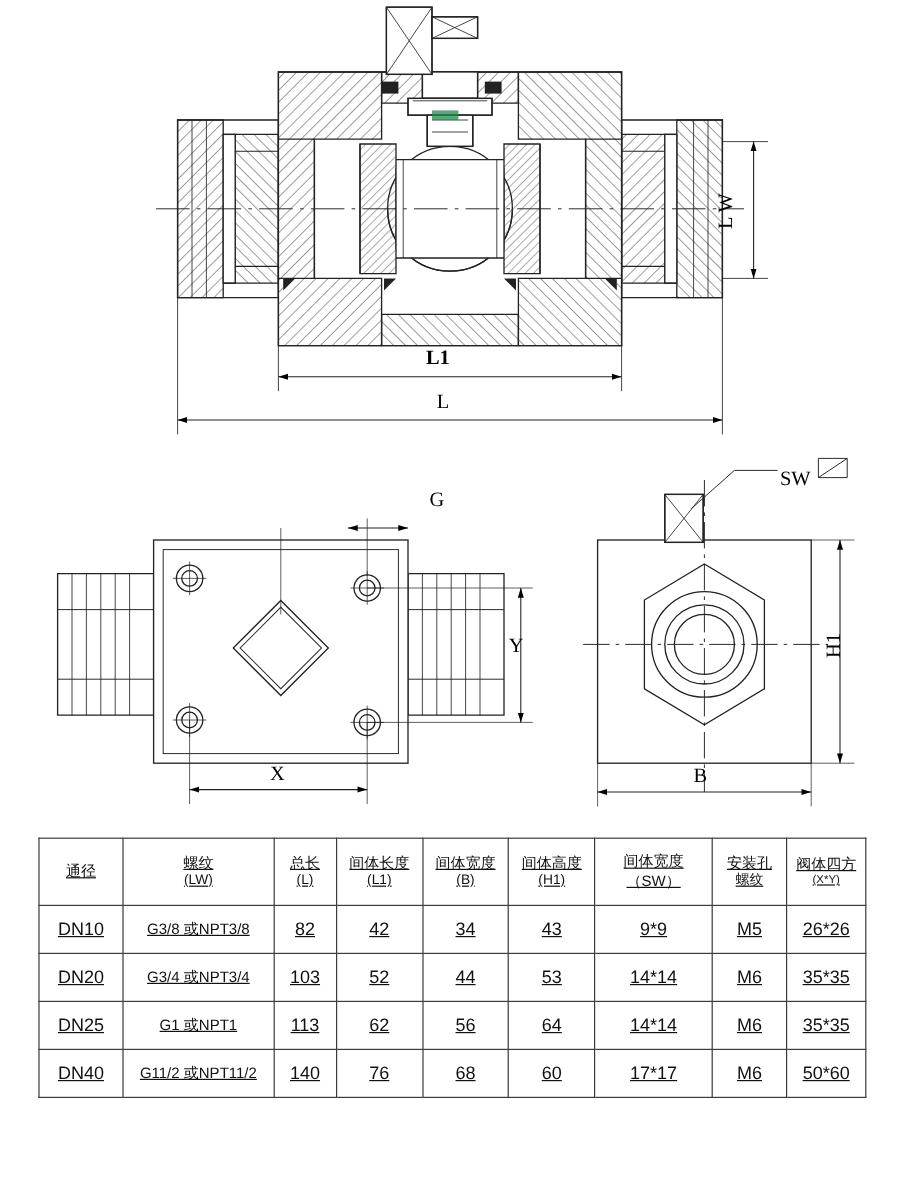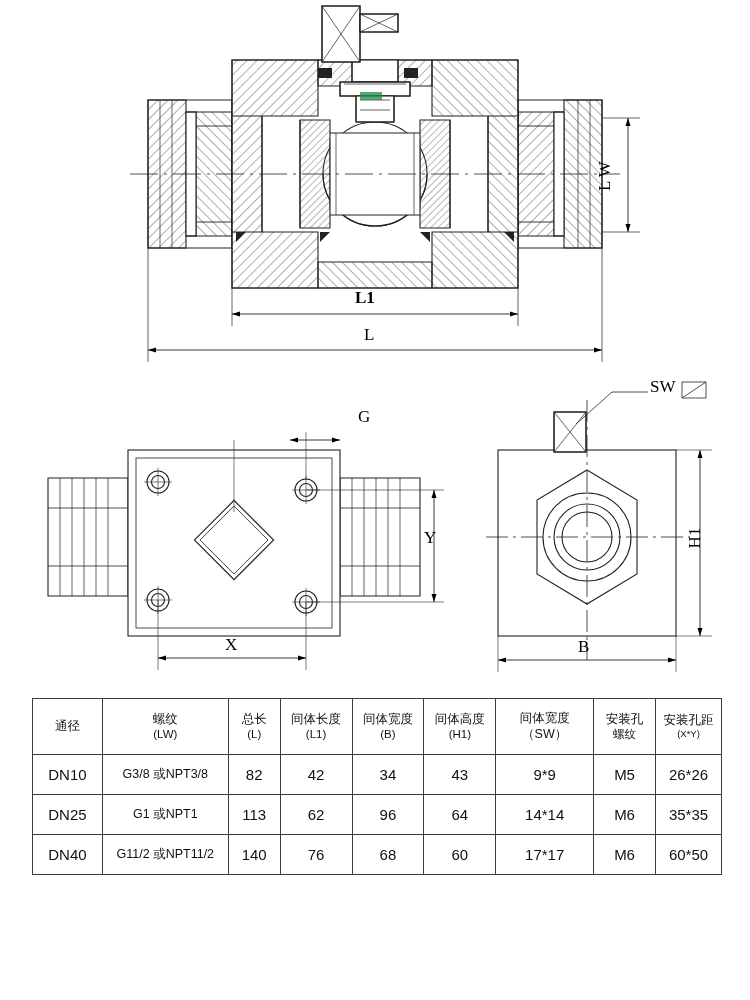--- a/index.html
+++ b/index.html
@@ -29,20 +29,21 @@
   .lbl.rot { transform: rotate(-90deg); transform-origin: center center; }
 
   
   .tbl-wrap { position: absolute; left: 32px; top: 698px; width: 690px; }
   table.spec {
     border-collapse: collapse;
     width: 690px;
     font-family: "Liberation Sans", sans-serif;
     font-size: 12px;
     color: #111;
+    text-decoration: underline;
   }
   table.spec th, table.spec td {
     border: 1px solid #3b3b3b;
     text-align: center;
     vertical-align: middle;
     padding: 0;
   }
   table.spec thead th {
     height: 56px;
     font-weight: normal;
@@ -229,21 +230,21 @@
     </svg>
 
     <div class="lbl rot" style="left: 585px; top: 166px; width: 40px; text-align:center;">L W</div>
     <div class="lbl" style="left: 355px; top: 288px; font-weight: bold;">L1</div>
     <div class="lbl" style="left: 364px; top: 325px;">L</div>
 
     <div class="lbl" style="left: 358px; top: 407px;">G</div>
     <div class="lbl" style="left: 424px; top: 528px;">Y</div>
     <div class="lbl" style="left: 225px; top: 635px;">X</div>
 
-    <div class="lbl" style="left: 650px; top: 377px;">SW</div>
+    <div class="lbl" style="left: 650px; top: 389px;">SW</div>
     <div class="lbl rot" style="left: 675px; top: 528px; width: 40px; text-align:center;">H1</div>
     <div class="lbl" style="left: 578px; top: 637px;">B</div>
   </div>
 
   <div class="tbl-wrap">
     <table class="spec">
       <colgroup>
         <col style="width:70px">
           <col style="width:126px">
           <col style="width:52px">
@@ -280,56 +281,67 @@
             <span class="hdr-sub">(H1)</span>
           </th>
           <th>
             <span>间体宽度（SW）</span>
           </th>
           <th>
             <span>安装孔</span>
             <span class="hdr-sub">螺纹</span>
           </th>
           <th>
-            <span>安装孔距</span>
+            <span>阀体四方</span>
             <span class="hdr-sub tiny">(X*Y)</span>
           </th>
         </tr>
       </thead>
       <tbody>
         <tr>
           <td>DN10</td>
           <td class="thread">G3/8  或NPT3/8</td>
           <td>82</td>
           <td>42</td>
           <td>34</td>
           <td>43</td>
           <td>9*9</td>
           <td>M5</td>
           <td>26*26</td>
         </tr>
         <tr>
+          <td>DN20</td>
+          <td class="thread">G3/4  或NPT3/4</td>
+          <td>103</td>
+          <td>52</td>
+          <td>44</td>
+          <td>53</td>
+          <td>14*14</td>
+          <td>M6</td>
+          <td>35*35</td>
+        </tr>
+        <tr>
           <td>DN25</td>
           <td class="thread">G1 或NPT1</td>
           <td>113</td>
           <td>62</td>
-          <td>96</td>
+          <td>56</td>
           <td>64</td>
           <td>14*14</td>
           <td>M6</td>
           <td>35*35</td>
         </tr>
         <tr>
           <td>DN40</td>
           <td class="thread">G11/2  或NPT11/2</td>
           <td>140</td>
           <td>76</td>
           <td>68</td>
           <td>60</td>
           <td>17*17</td>
           <td>M6</td>
-          <td>60*50</td>
+          <td>50*60</td>
         </tr>
       </tbody>
     </table>
   </div>
 
 </div>
 
 </body></html>

